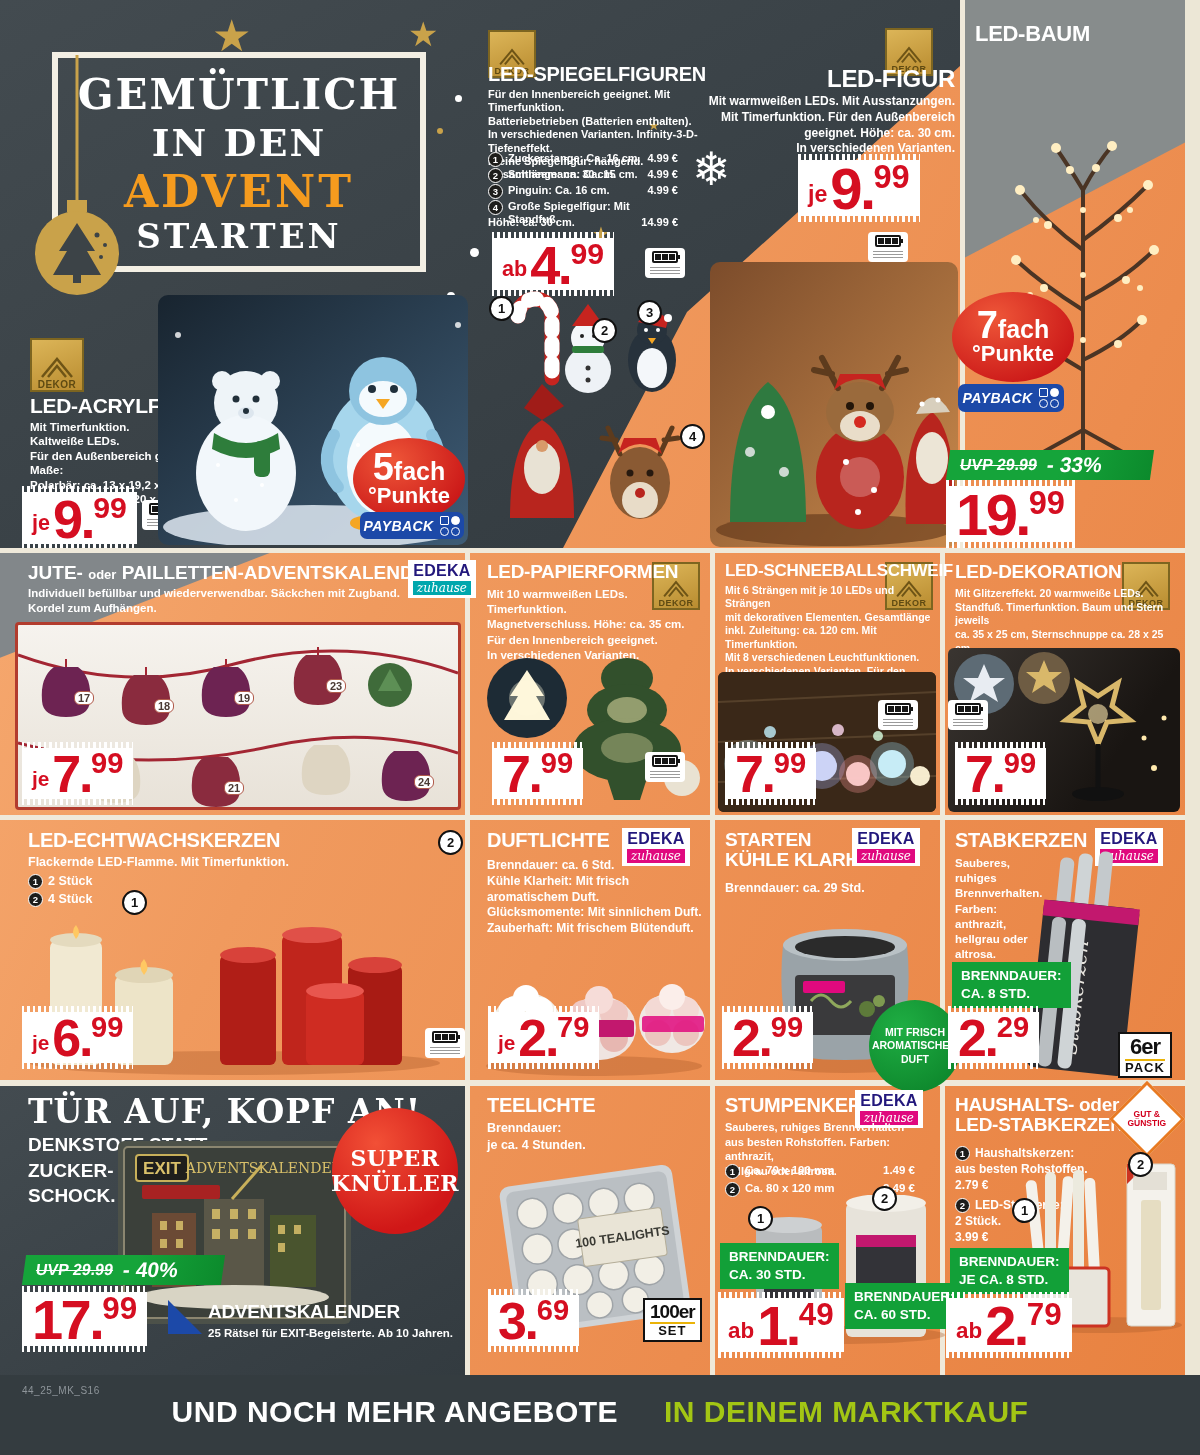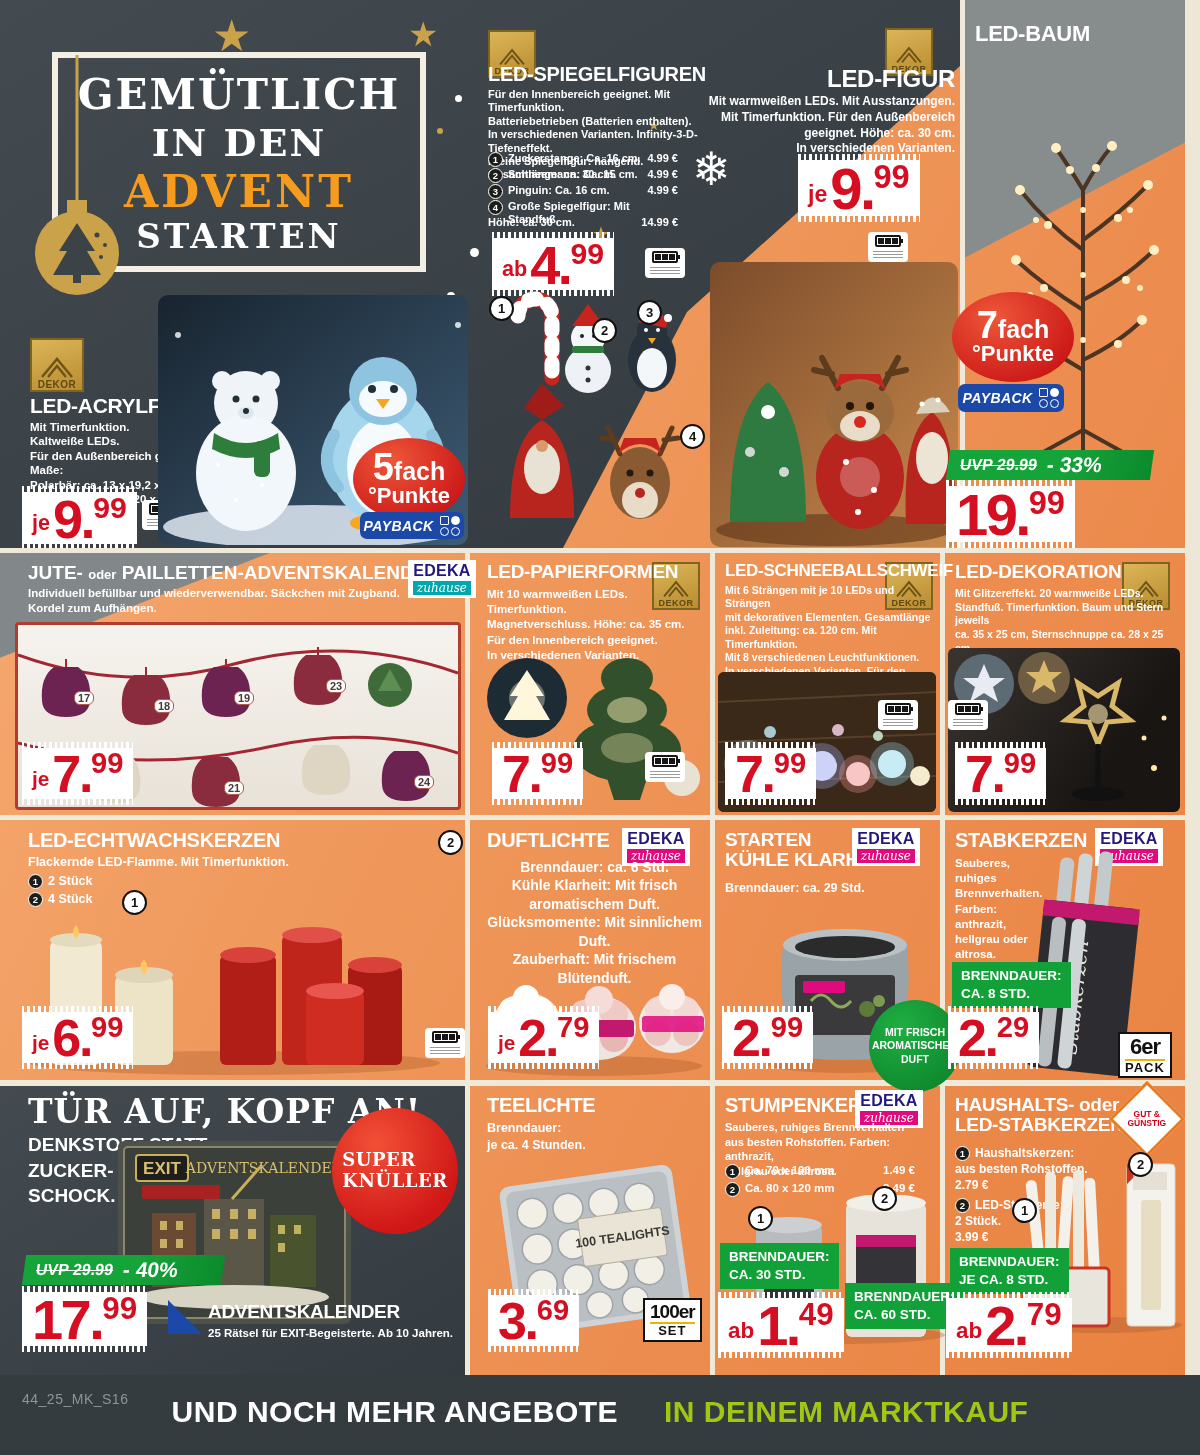--- a/index.html
+++ b/index.html
@@ -29,22 +29,22 @@
   .bub1::first-letter{font-size:38px;}
   .bub2{font-size:22px;font-weight:900;line-height:1.1;}
   .payback{background:#1c49a8;border-radius:7px;display:flex;align-items:center;justify-content:center;gap:7px;
            color:#fff;font-weight:800;font-style:italic;font-size:16px;letter-spacing:0.4px;}
   .pbicons{display:grid;grid-template-columns:9px 9px;grid-gap:2px;}
   .pbicons i{width:7px;height:7px;border:1.6px solid #fff;display:block;}
   .pbicons .sq{border-radius:1px;}
   .pbicons .ci{border-radius:50%;}
   .pbicons .fill{background:#fff;border:1.6px solid #fff;border-radius:50%;}
   .burst{background:radial-gradient(circle at 35% 28%,#f25036,#d01717 72%);border-radius:50%;color:#fff;
-         display:flex;align-items:center;justify-content:center;text-align:left;font-weight:900;white-space:pre-line;
-         font-family:"DejaVu Serif",serif;font-size:18px;line-height:1.15;letter-spacing:0.5px;}
+         display:flex;align-items:center;justify-content:center;text-align:center;font-weight:900;white-space:pre-line;
+         font-family:"DejaVu Serif",serif;font-size:22px;line-height:1.15;letter-spacing:0.5px;}
   .slab{font-family:"DejaVu Serif",serif;font-weight:700;}
   .edeka{background:#fff;padding:3px 5px;display:inline-block;text-align:center;line-height:1;}
   .edeka .ew{color:#23187c;font-weight:900;font-size:16px;letter-spacing:0.3px;display:block;}
   .edeka .eb{display:block;margin-top:2px;color:#fff;font-style:italic;font-size:12px;padding:1px 4px;font-family:"DejaVu Serif",serif;}
   .eb.teal{background:#00a7ad;}
   .eb.pink{background:#e0097e;}
   .dekor{background:linear-gradient(160deg,#dcb558,#b98c30);border:2px solid #7d6520;display:flex;flex-direction:column;
          align-items:center;justify-content:flex-end;color:#5f4a12;font-weight:800;font-size:10px;letter-spacing:0.5px;}
   .gg{background:#fff;border:3px solid #e87a22;transform:rotate(45deg);display:flex;align-items:center;justify-content:center;}
   .gg span{transform:rotate(-45deg);color:#d2001e;font-size:8.5px;font-weight:900;text-align:center;line-height:1.1;}
@@ -678,21 +678,21 @@
         <i></i>
         <i></i>
       </span>
   </div>
 
   <div class="abs ptitle" style="left:487px;top:830px;font-size:20px;">DUFTLICHTE</div>
   <div class="abs edeka" style="left:622px;top:828px;">
     <span class="ew">EDEKA</span>
     <span class="eb pink">zuhause</span>
   </div>
-  <div class="abs pdesc" style="left:487px;top:858px;width:215px;font-size:14px;text-align:center;">Brenndauer: ca. 6 Std.
+  <div class="abs pdesc" style="left:487px;top:858px;width:215px;font-size:12px;">Brenndauer: ca. 6 Std.
 Kühle Klarheit: Mit frisch aromatischem Duft.
 Glücksmomente: Mit sinnlichem Duft.
 Zauberhaft: Mit frischem Blütenduft.</div>
   <svg class="abs" width="225" height="150" viewBox="0 0 225 150" style="left:482px;top:928px;">
     <ellipse cx="112" cy="138" rx="108" ry="10" fill="#a85a28" opacity="0.35"></ellipse>
     <g>
       <ellipse cx="45" cy="95" rx="34" ry="30" fill="#f3efe6"></ellipse>
       <circle cx="30" cy="82" r="13" fill="#fff"></circle>
         <circle cx="58" cy="82" r="13" fill="#fff"></circle>
         <circle cx="44" cy="70" r="13" fill="#fff"></circle>
@@ -966,21 +966,21 @@
 JE CA. 8 STD.</div>
   <div class="tag" style="left:946px;top:1298px;">
     <div class="pr" style="font-size:56px;">
       <span class="pfx">ab</span>
       <span class="int">2.</span>
       <span class="cts">79</span>
     </div>
   </div>
 
   <div class="abs" style="left:0;top:1375px;width:1200px;height:80px;background:#343c40;">
-    <span class="abs" style="left:22px;top:16px;color:#8e959a;font-size:14px;letter-spacing:0.5px;text-align:right;">44_25_MK_S16</span>
+    <span class="abs" style="left:22px;top:10px;color:#8e959a;font-size:10px;letter-spacing:0.5px;text-align:right;">44_25_MK_S16</span>
     <div class="abs" style="left:0;right:0;top:20px;text-align:center;font-weight:900;font-size:30px;letter-spacing:0.5px;">
       <span style="color:#fff;">UND NOCH MEHR ANGEBOTE</span>
       <span> </span>
       <span style="color:#a3c614;margin-left:37px;">IN DEINEM MARKTKAUF</span>
     </div>
   </div>
 
 </div>
 
 </body></html>

